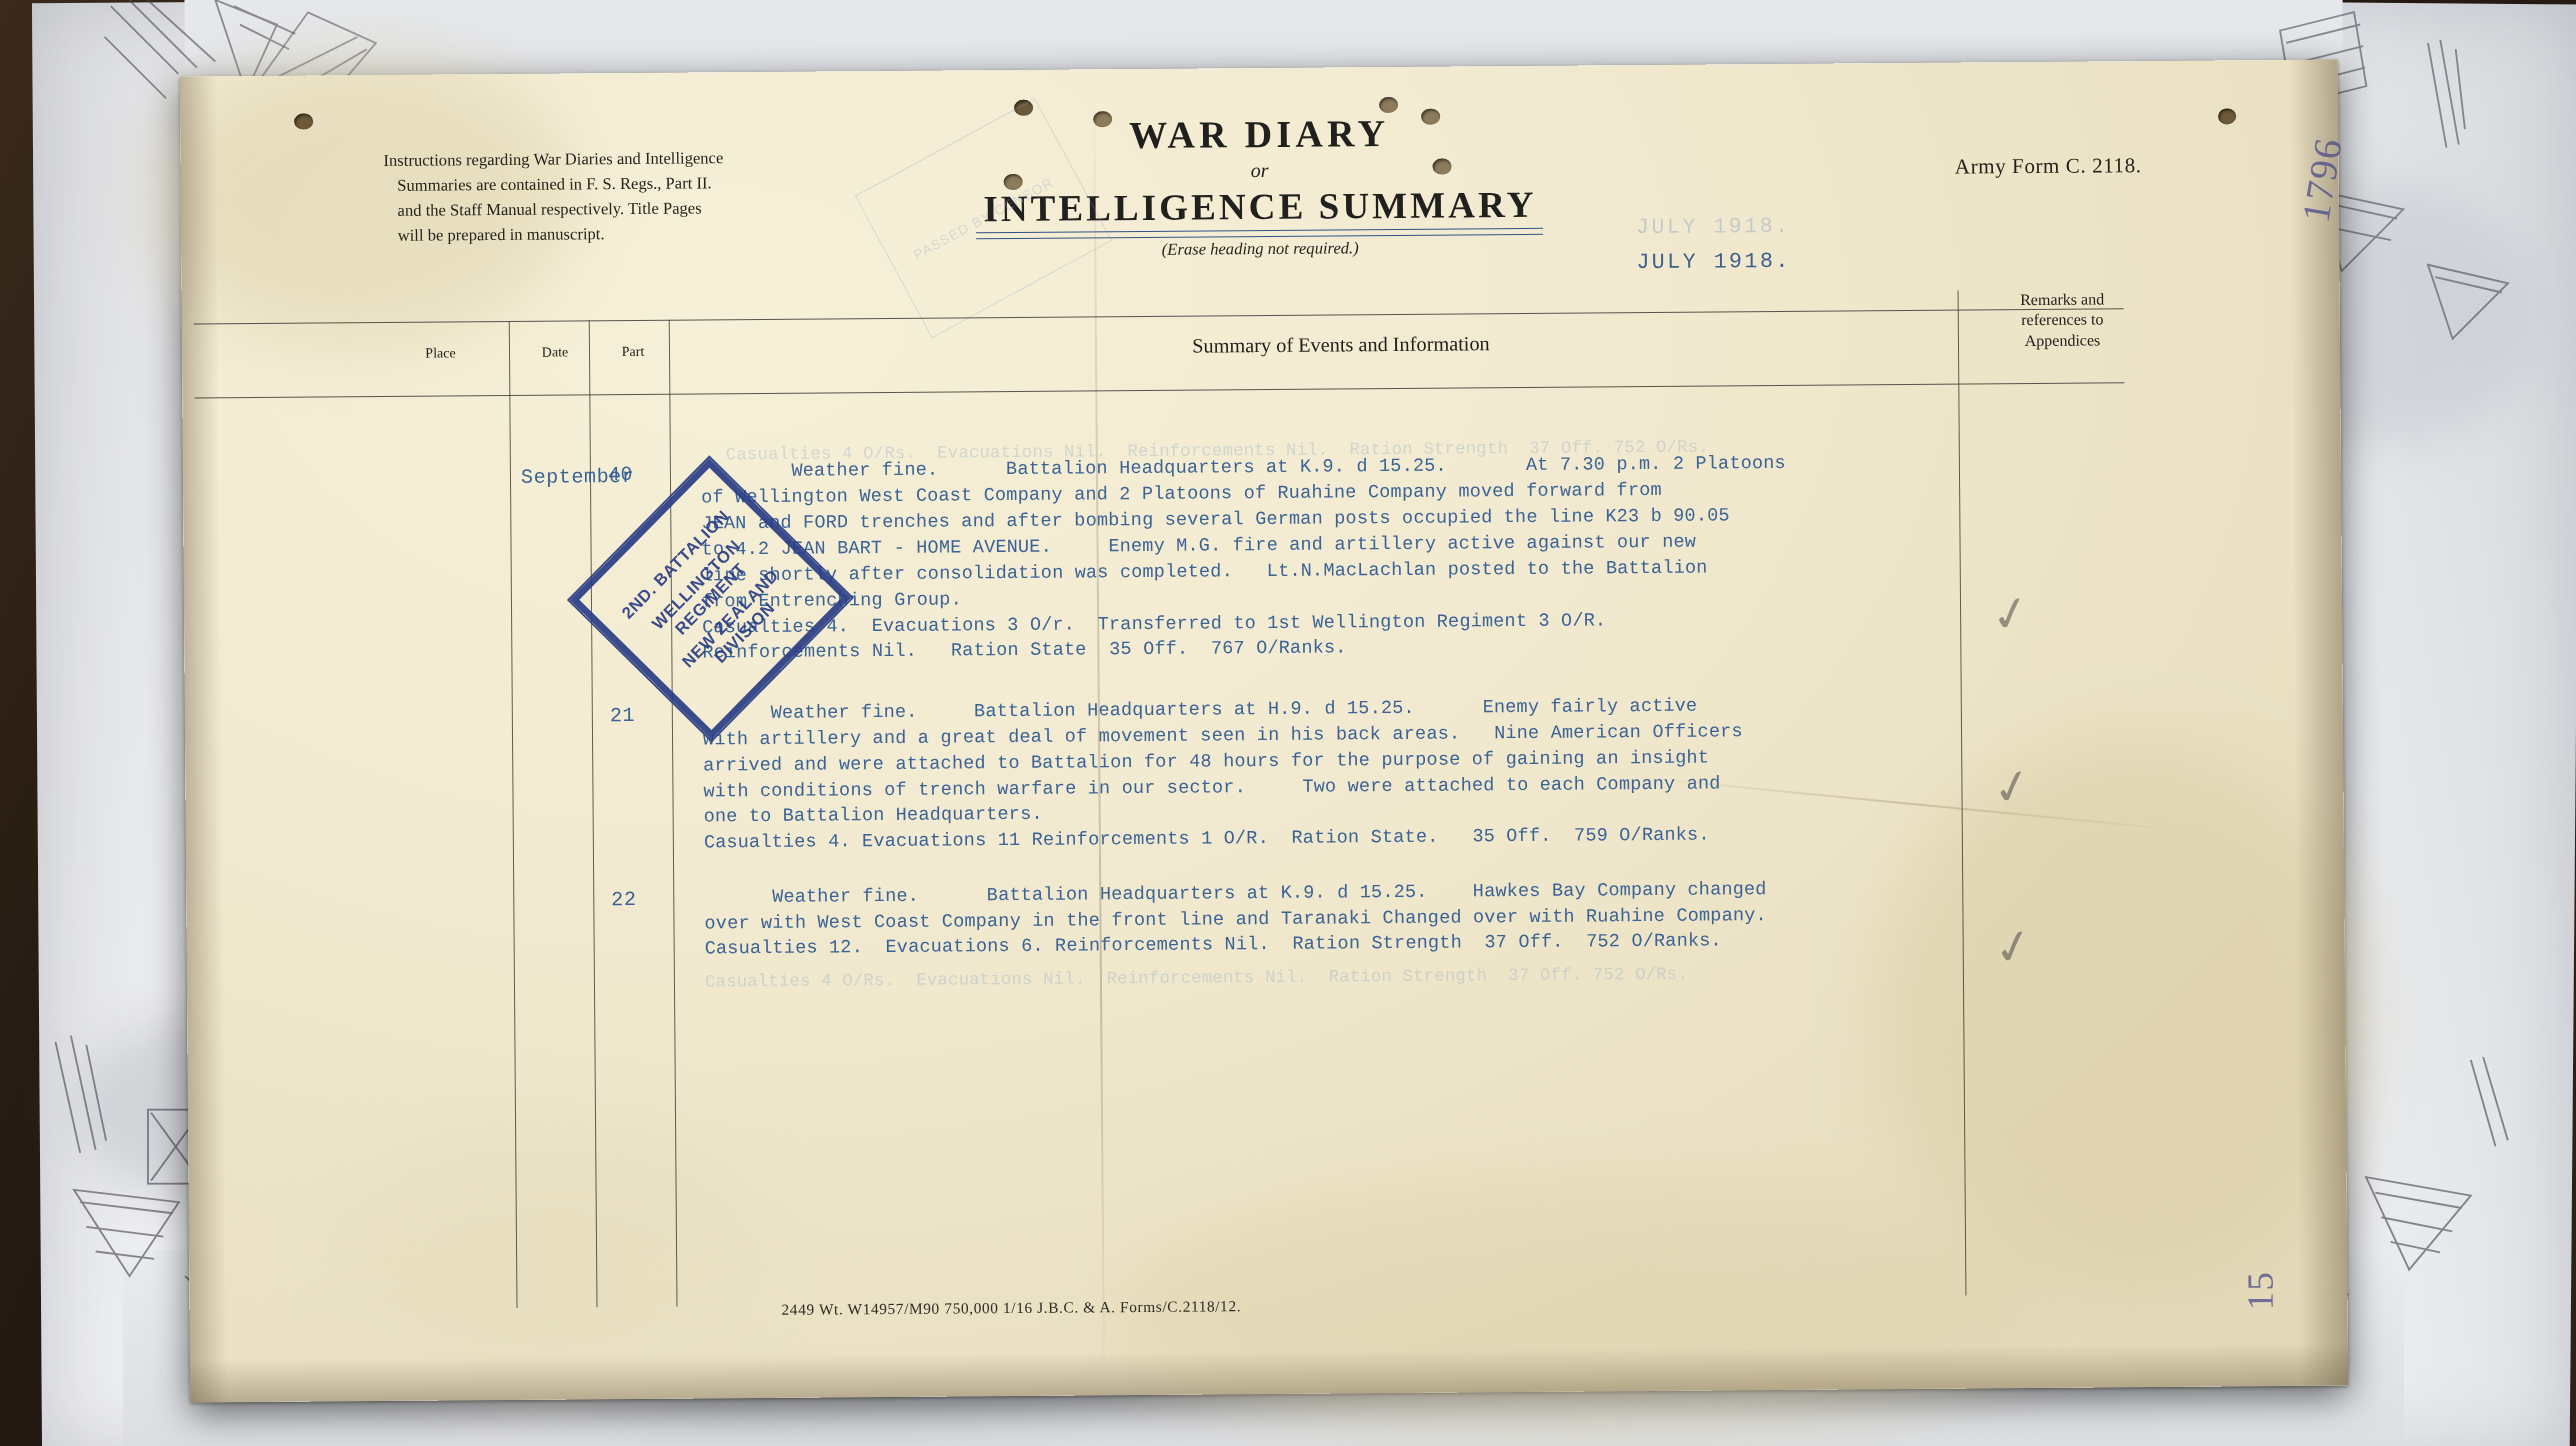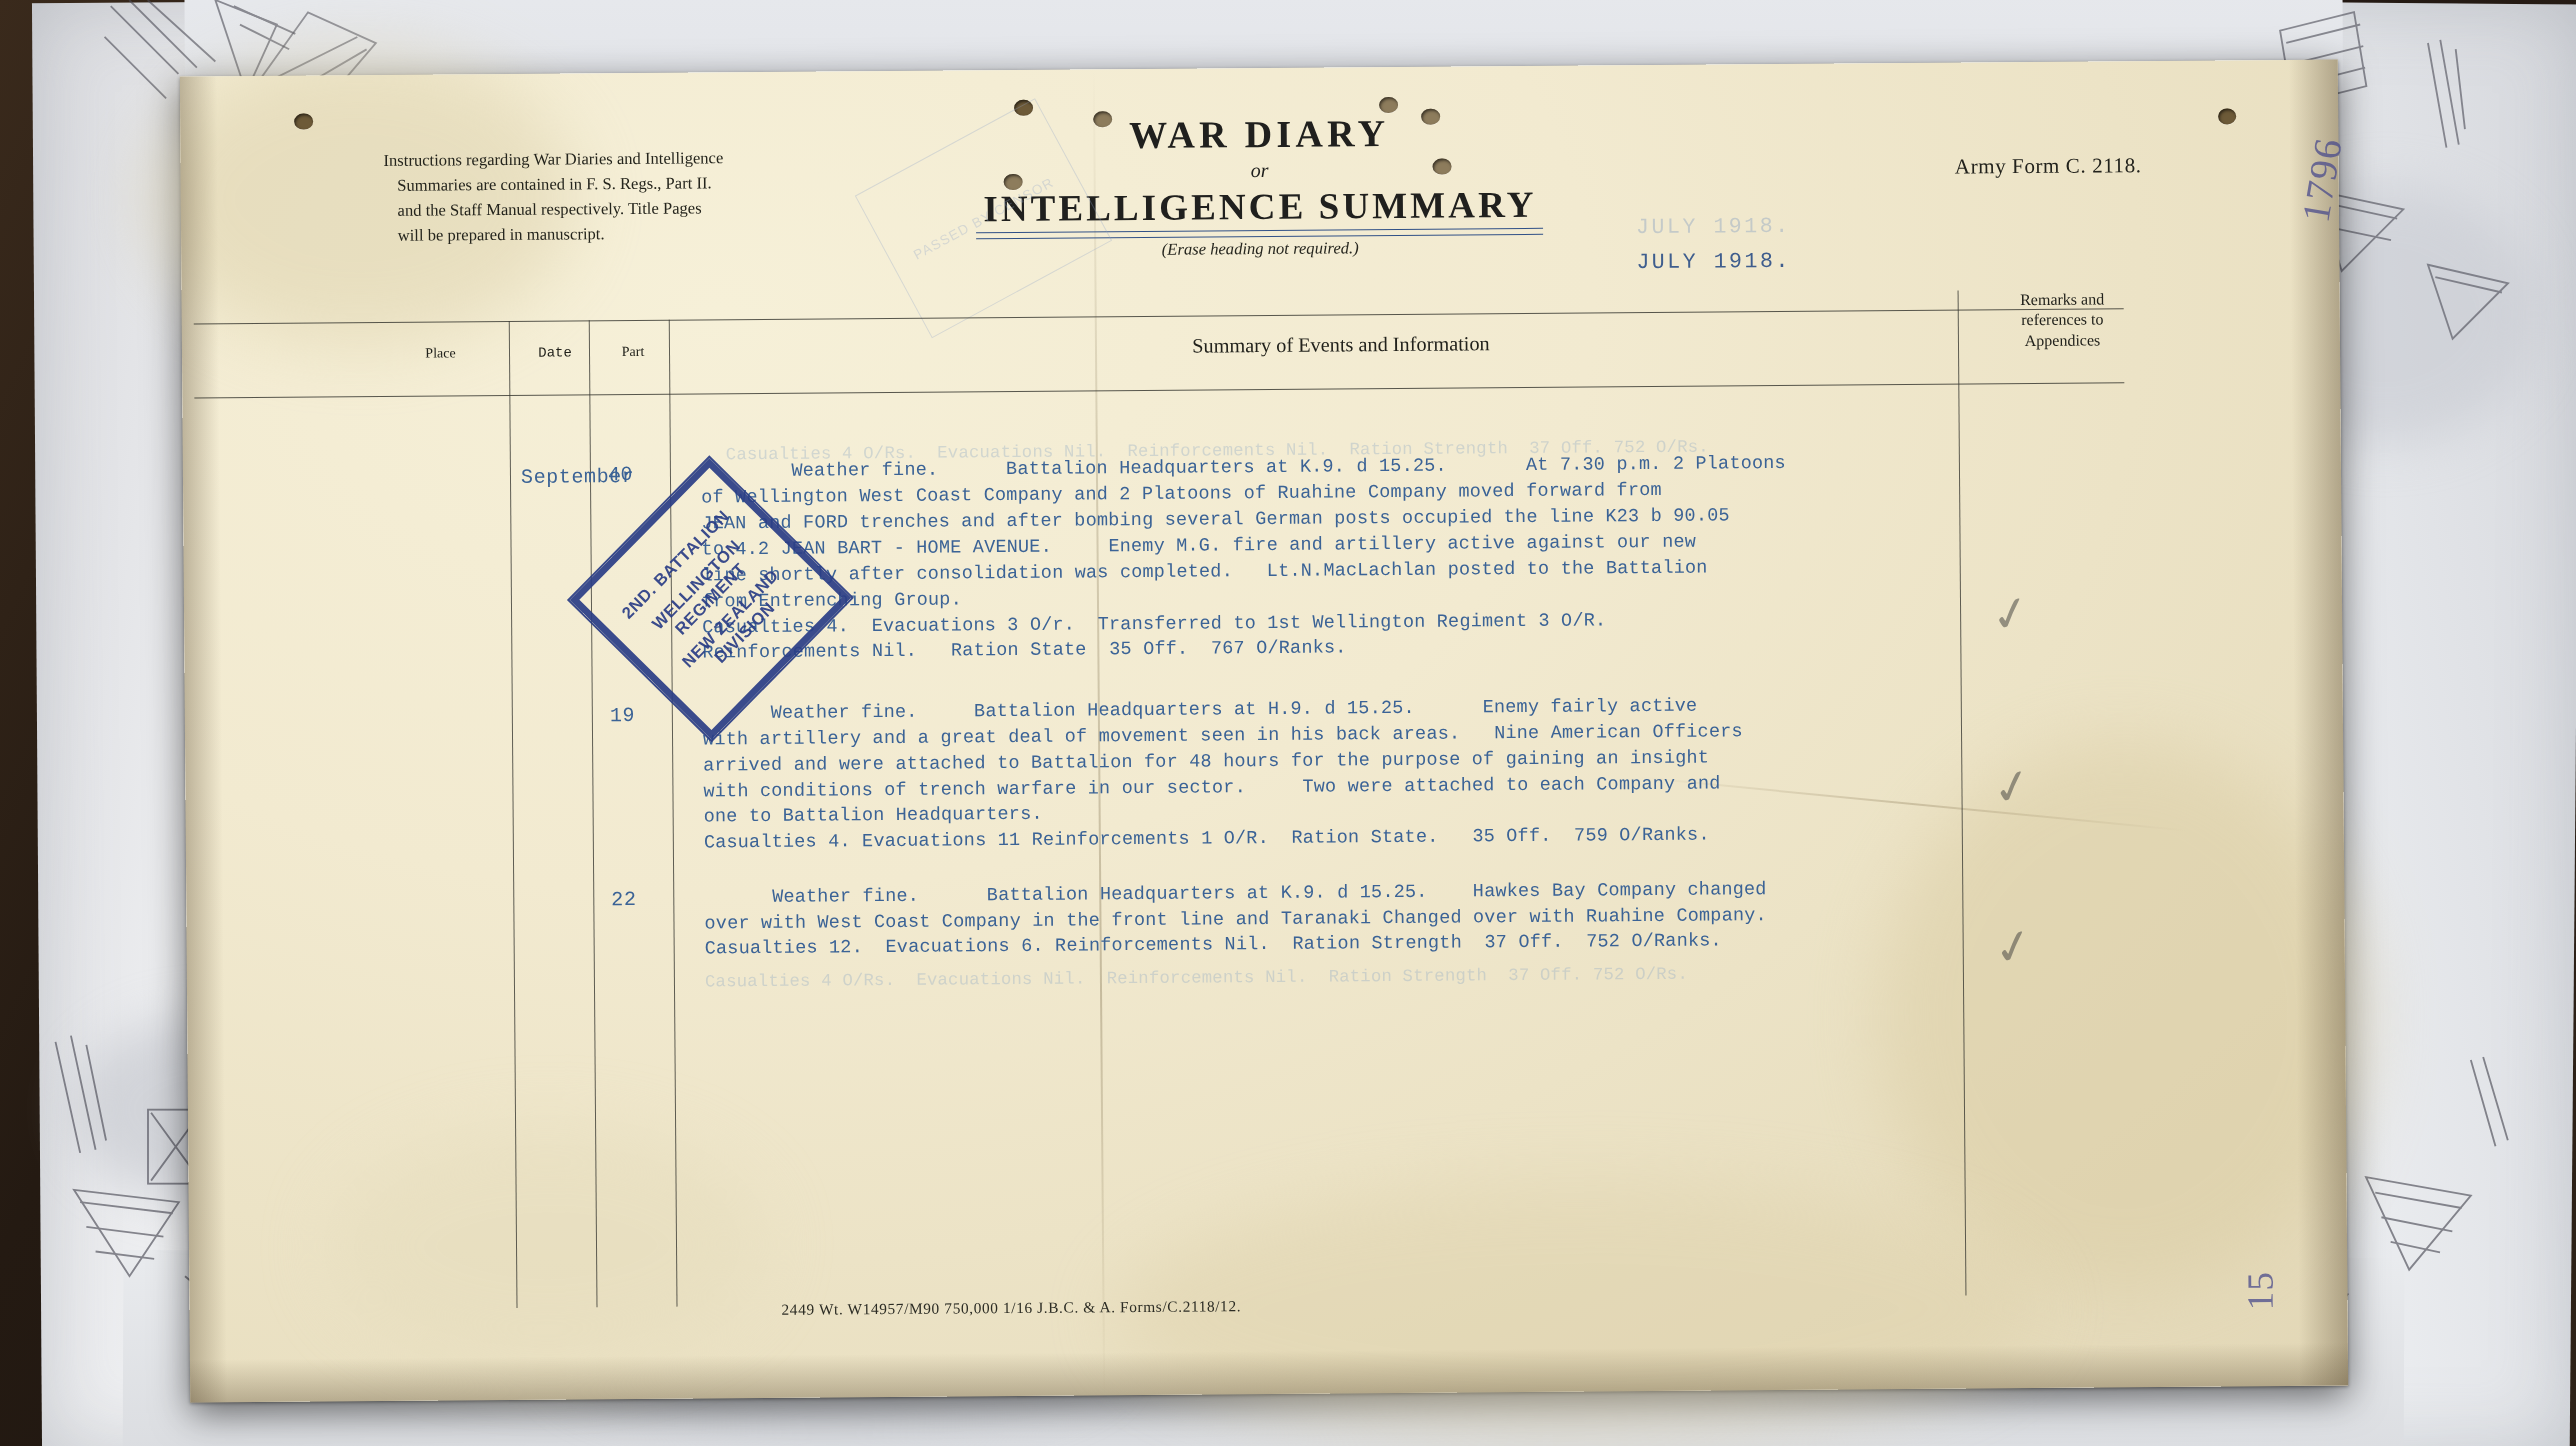--- a/index.html
+++ b/index.html
@@ -420,21 +420,21 @@
     <div id="ghost-stamp">PASSED BY CENSOR</div>
 
     <div class="rule-h" style="left:12.3px;top:247px;width:1930px;"></div>
     <div class="rule-h" style="left:12.3px;top:321px;width:1930px;"></div>
     <div class="rule-v" style="left:327px;top:247px;height:987px;"></div>
     <div class="rule-v" style="left:407px;top:247px;height:987px;"></div>
     <div class="rule-v" style="left:487px;top:247px;height:987px;"></div>
     <div class="rule-v" style="left:1776px;top:228px;height:1005px;"></div>
 
     <div class="col-head" style="left:203px;top:271px;width:111px;">Place</div>
-    <div class="col-head" style="left:336px;top:271px;width:74px;font-family:Liberation Mono, monospace;">Date</div>
+    <div class="col-head" style="left:336px;top:271px;width:74px;">Date</div>
     <div class="col-head" style="left:414px;top:271px;width:74px;">Part</div>
     <div class="col-head" style="left:678px;top:266px;width:962px;font-size:20.3px;">Summary of Events and Information</div>
     <div class="col-head" id="col-remarks" style="left:1794px;top:228px;width:173px;">
       <div>Remarks and</div>
       <div>references to</div>
       <div>Appendices</div>
     </div>
 
     <div class="typed ghost" style="left:543px;top:370px;font-size:17.3px;">Casualties 4 O/Rs.  Evacuations Nil.  Reinforcements Nil.  Ration Strength  37 Off. 752 O/Rs.</div>
 
@@ -442,21 +442,21 @@
     <div class="date-cell" style="left:425px;top:390px;">40</div>
     <div class="typed" style="left:518px;top:387px;">        Weather fine.      Battalion Headquarters at K.9. d 15.25.       At 7.30 p.m. 2 Platoons</div>
     <div class="typed" style="left:518px;top:413px;">of Wellington West Coast Company and 2 Platoons of Ruahine Company moved forward from</div>
     <div class="typed" style="left:518px;top:439px;">JEAN and FORD trenches and after bombing several German posts occupied the line K23 b 90.05</div>
     <div class="typed" style="left:518px;top:465px;">to 4.2 JEAN BART - HOME AVENUE.     Enemy M.G. fire and artillery active against our new</div>
     <div class="typed" style="left:518px;top:491px;">line shortly after consolidation was completed.   Lt.N.MacLachlan posted to the Battalion</div>
     <div class="typed" style="left:518px;top:517px;">from Entrenching Group.</div>
     <div class="typed" style="left:518px;top:543px;">Casualties 4.  Evacuations 3 O/r.  Transferred to 1st Wellington Regiment 3 O/R.</div>
     <div class="typed" style="left:518px;top:568px;">Reinforcements Nil.   Ration State  35 Off.  767 O/Ranks.</div>
 
-    <div class="date-cell" style="left:425px;top:631px;">19</div>
+    <div class="date-cell" style="left:425px;top:631px;">21</div>
     <div class="typed" style="left:518px;top:629px;">      Weather fine.     Battalion Headquarters at H.9. d 15.25.      Enemy fairly active</div>
     <div class="typed" style="left:518px;top:655px;">with artillery and a great deal of movement seen in his back areas.   Nine American Officers</div>
     <div class="typed" style="left:518px;top:681px;">arrived and were attached to Battalion for 48 hours for the purpose of gaining an insight</div>
     <div class="typed" style="left:518px;top:707px;">with conditions of trench warfare in our sector.     Two were attached to each Company and</div>
     <div class="typed" style="left:518px;top:732px;">one to Battalion Headquarters.</div>
     <div class="typed" style="left:518px;top:758px;">Casualties 4. Evacuations 11 Reinforcements 1 O/R.  Ration State.   35 Off.  759 O/Ranks.</div>
 
     <div class="date-cell" style="left:425px;top:815px;">22</div>
     <div class="typed" style="left:518px;top:813px;">      Weather fine.      Battalion Headquarters at K.9. d 15.25.    Hawkes Bay Company changed</div>
     <div class="typed" style="left:518px;top:839px;">over with West Coast Company in the front line and Taranaki Changed over with Ruahine Company.</div>

